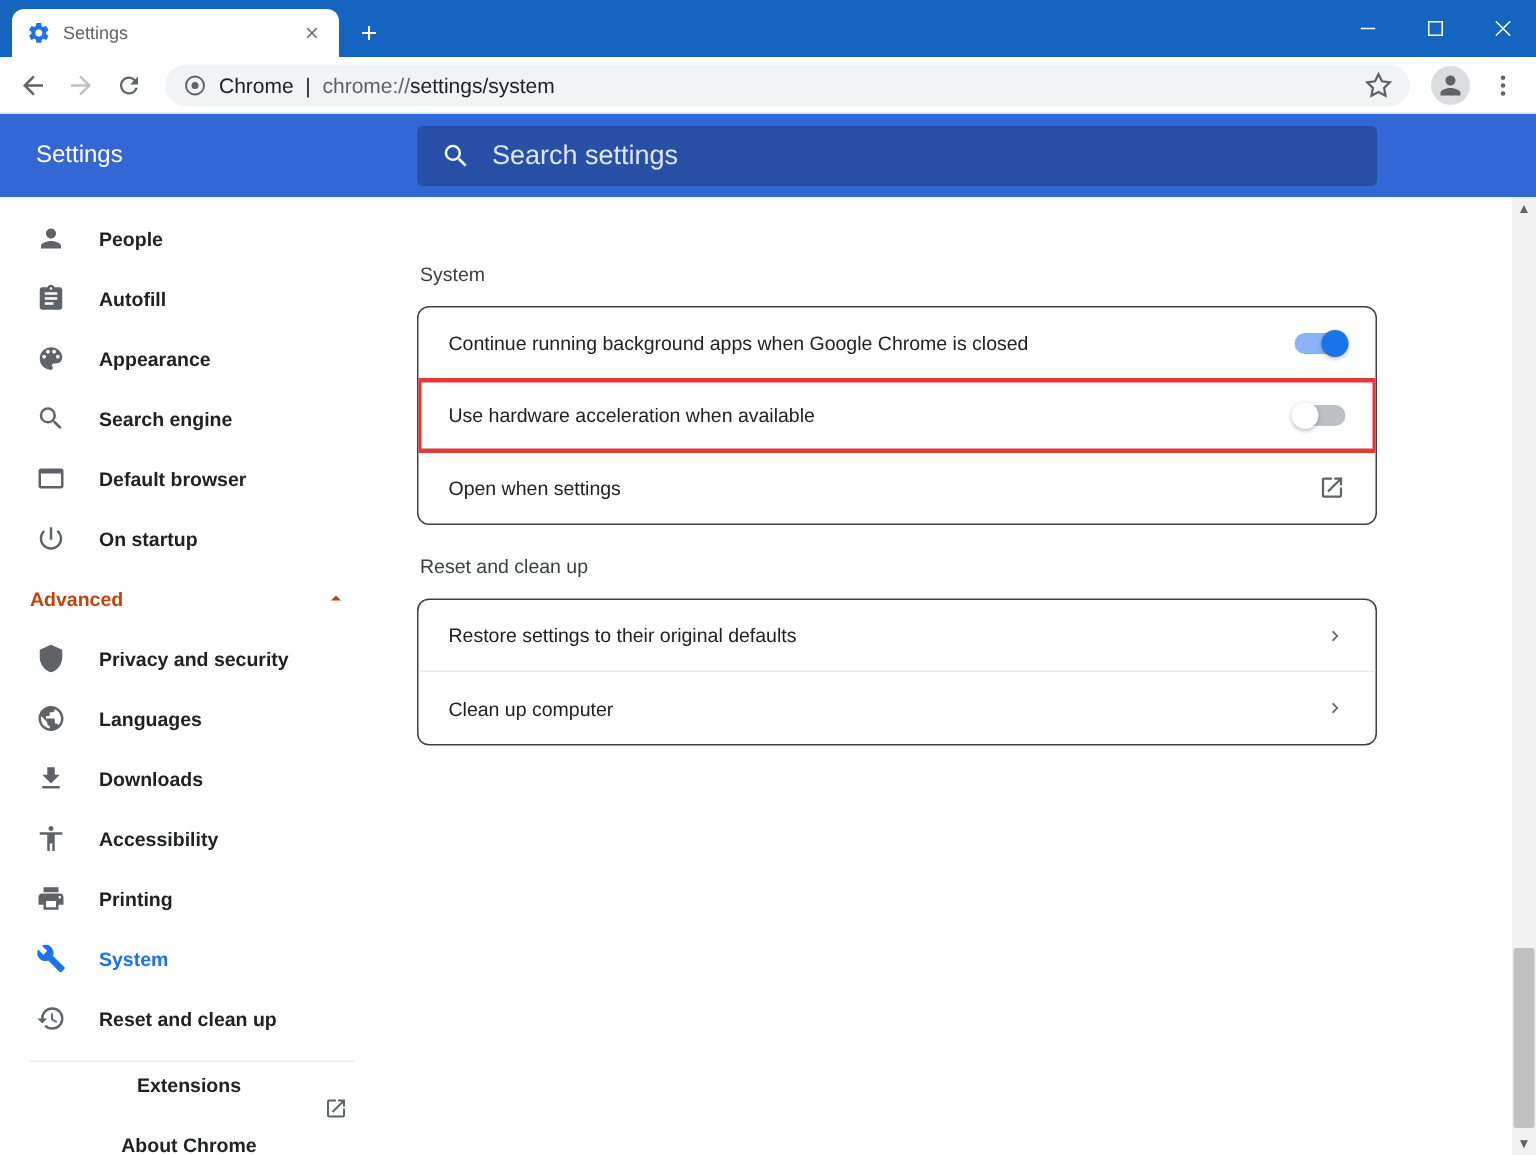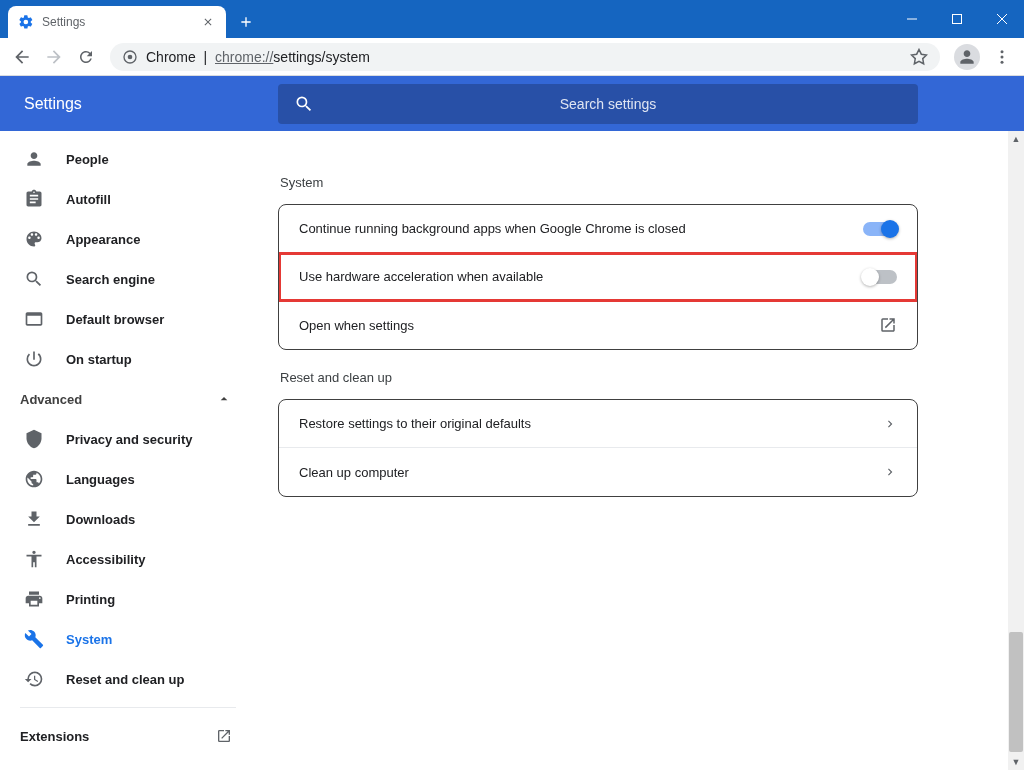--- a/index.html
+++ b/index.html
@@ -13,42 +13,42 @@
 .new-tab { color: #fff; margin-left: 10px; margin-bottom: 6px; cursor: pointer; width: 20px; height: 20px; display:flex;align-items:center;justify-content:center; }
 .win-controls { margin-left: auto; display: flex; height: 38px; }
 .win-btn { width: 45px; display: flex; align-items: center; justify-content: center; color: #fff; cursor: pointer; }
 
 .toolbar { height: 38px; background: #fff; border-bottom: 1px solid #dadce0; display: flex; align-items: center; padding: 0 8px; gap: 4px; }
 .nav-btn { width: 28px; height: 28px; display: flex; align-items: center; justify-content: center; color: #5f6368; border-radius: 50%; cursor: pointer; }
 .nav-btn.disabled { color: #bdc1c6; }
 .omnibox { flex: 1; height: 28px; background: #f1f3f4; border-radius: 14px; display: flex; align-items: center; padding: 0 12px; margin: 0 6px; }
 .omni-icon { width: 16px; height: 16px; color: #5f6368; margin-right: 8px; }
 .omni-text { font-size: 14px; color: #202124; }
-.omni-text .sec { color: #5f6368; text-decoration: underline; }
+.omni-text .sec { color: #5f6368; }
 .omni-star { margin-left: auto; color: #5f6368; }
 .avatar { width: 26px; height: 26px; border-radius: 50%; background: #dadce0; margin: 0 4px; display:flex;align-items:center;justify-content:center;color:#5f6368; }
 .menu-dots { width: 28px; height: 28px; display: flex; align-items: center; justify-content: center; color: #5f6368; cursor: pointer; }
 
 .app { display: flex; height: calc(770px - 76px); }
 .header-bar { position: absolute; top: 76px; left: 0; right: 0; height: 55px; background: #3367d6; display: flex; align-items: center; z-index: 2; }
 .header-title { color: #fff; font-size: 16px; font-weight: 500; width: 256px; padding-left: 24px; }
 .search-wrap { flex: 1; max-width: 640px; margin-left: 22px; }
 .search-box { background: #2850a7; height: 40px; border-radius: 4px; display: flex; align-items: center; padding: 0 16px; }
-.search-box input { background: transparent; border: none; outline: none; color: #fff; font-size: 14px; flex: 1; margin-left: 0; text-align: center; }
+.search-box input { background: transparent; border: none; outline: none; color: #fff; font-size: 18px; flex: 1; margin-left: 14px; }
 .search-box input::placeholder { color: rgba(255,255,255,0.85); }
 
 .sidebar { width: 256px; padding-top: 63px; overflow-y: auto; background: #fff; font-weight: bold; }
 .side-item { display: flex; align-items: center; height: 40px; padding-left: 24px; cursor: pointer; font-size: 13px; color: #202124; }
 .side-item.active { color: #1a73e8; }
 .side-item .icon { width: 20px; height: 20px; margin-right: 22px; color: #5f6368; display:flex;align-items:center;justify-content:center; }
 .side-item.active .icon { color: #1a73e8; }
-.side-section { display: flex; align-items: center; height: 40px; padding: 0 24px 0 20px; font-size: 13px; color: #404040; cursor: pointer; }
+.side-section { display: flex; align-items: center; height: 40px; padding: 0 24px 0 20px; font-size: 13px; color: #c2410c; cursor: pointer; }
 .side-section .chev { margin-left: auto; }
 .side-divider { border-top: 1px solid #e8eaed; margin: 8px 20px; }
-.side-link { display: flex; align-items: center; height: 40px; padding: 0 24px 0 20px; font-size: 13px; color: #202124; cursor: pointer; }
+.side-link { display: flex; align-items: center; height: 40px; padding: 0 24px 0 20px; font-size: 13px; color: #202124; cursor: pointer; flex-direction: column; }
 .side-link .ext-icon { margin-left: auto; color: #5f6368; }
 
 .content { flex: 1; padding-top: 63px; overflow-y: auto; background: #fff; position: relative; }
 .content-inner { max-width: 640px; margin-left: 22px; padding-top: 16px; }
 .section-title { font-size: 13px; color: #3c4043; margin: 20px 0 14px 2px; }
 .card { background: #fff; border: 1px solid #404040; border-radius: 8px; overflow: hidden; }
 .row { display: flex; align-items: center; height: 48px; padding: 0 20px; font-size: 13px; color: #202124; border-bottom: 1px solid #e8eaed; cursor: pointer; }
 .row:last-child { border-bottom: none; }
 .row.highlighted { outline: 3px solid #e53935; outline-offset: -2px; position: relative; z-index: 1; }
 .row .trail { margin-left: auto; display: flex; align-items: center; }

